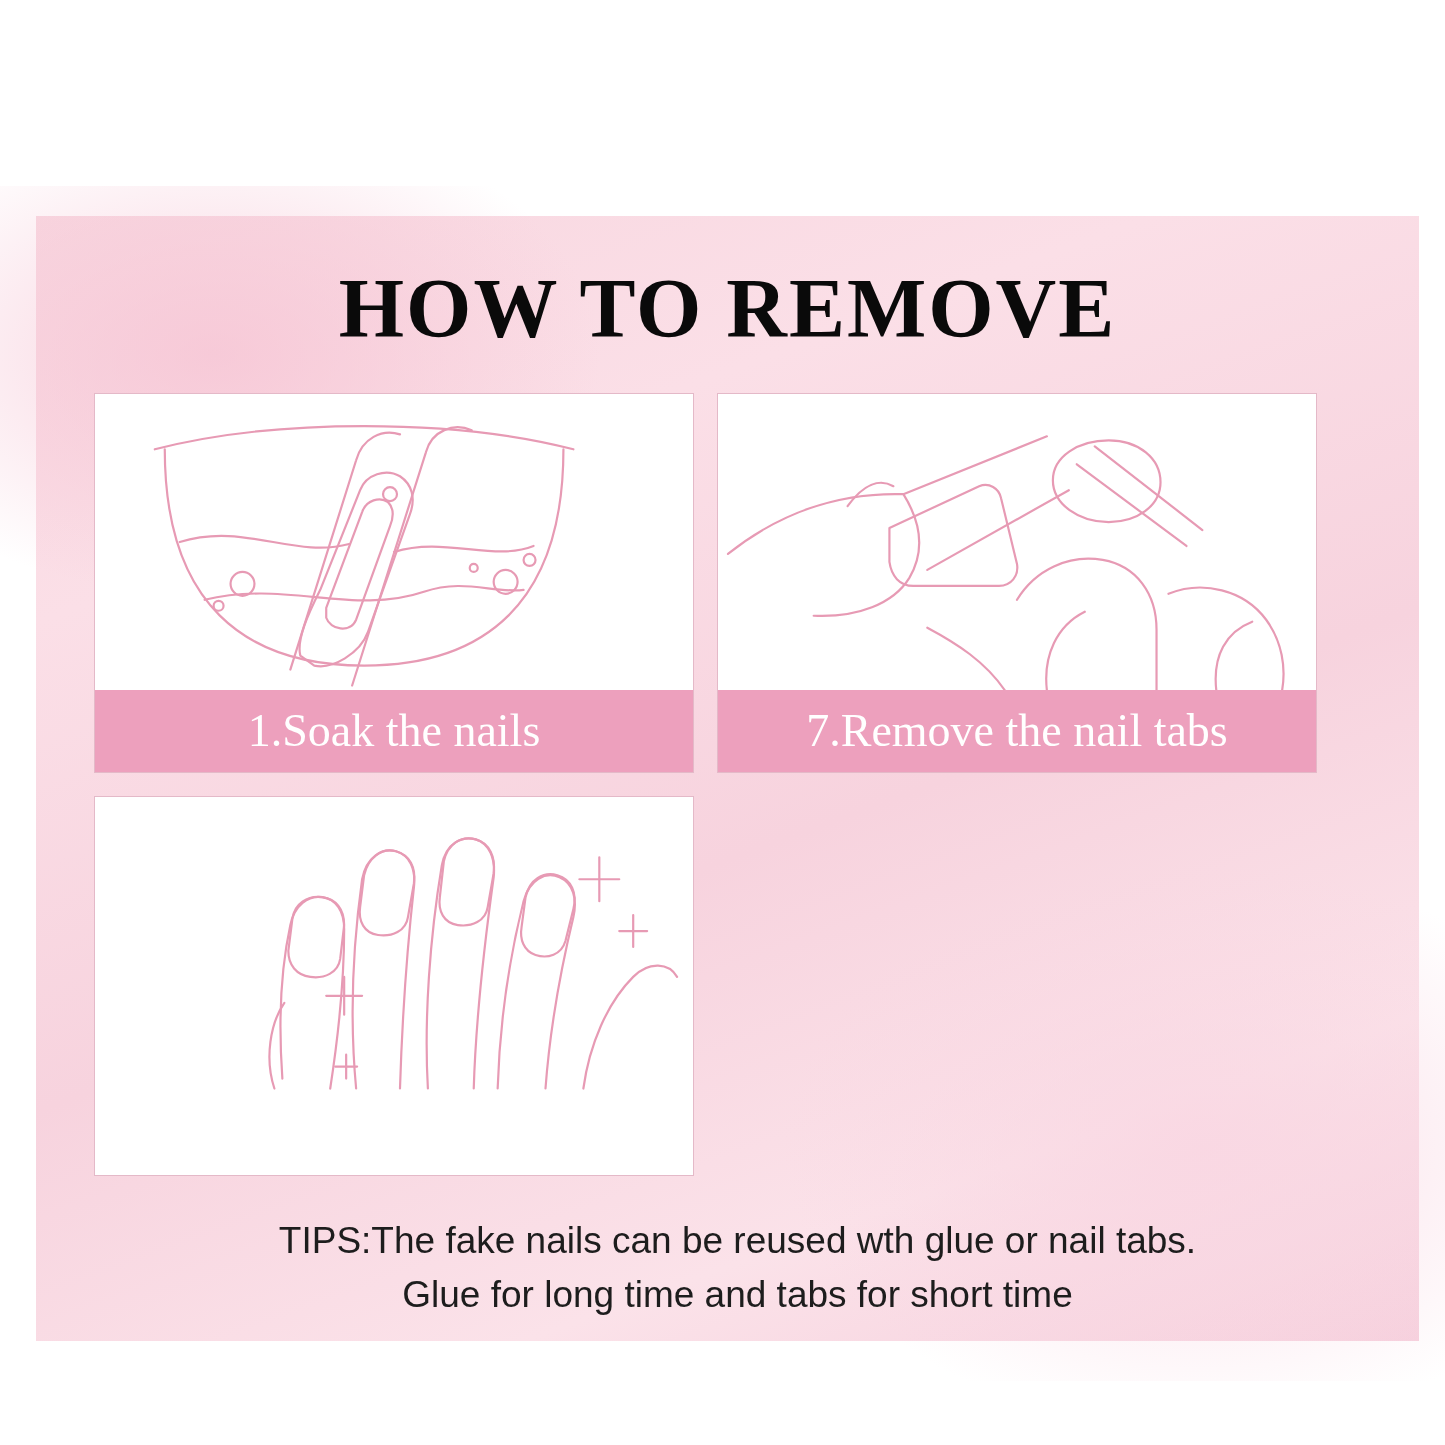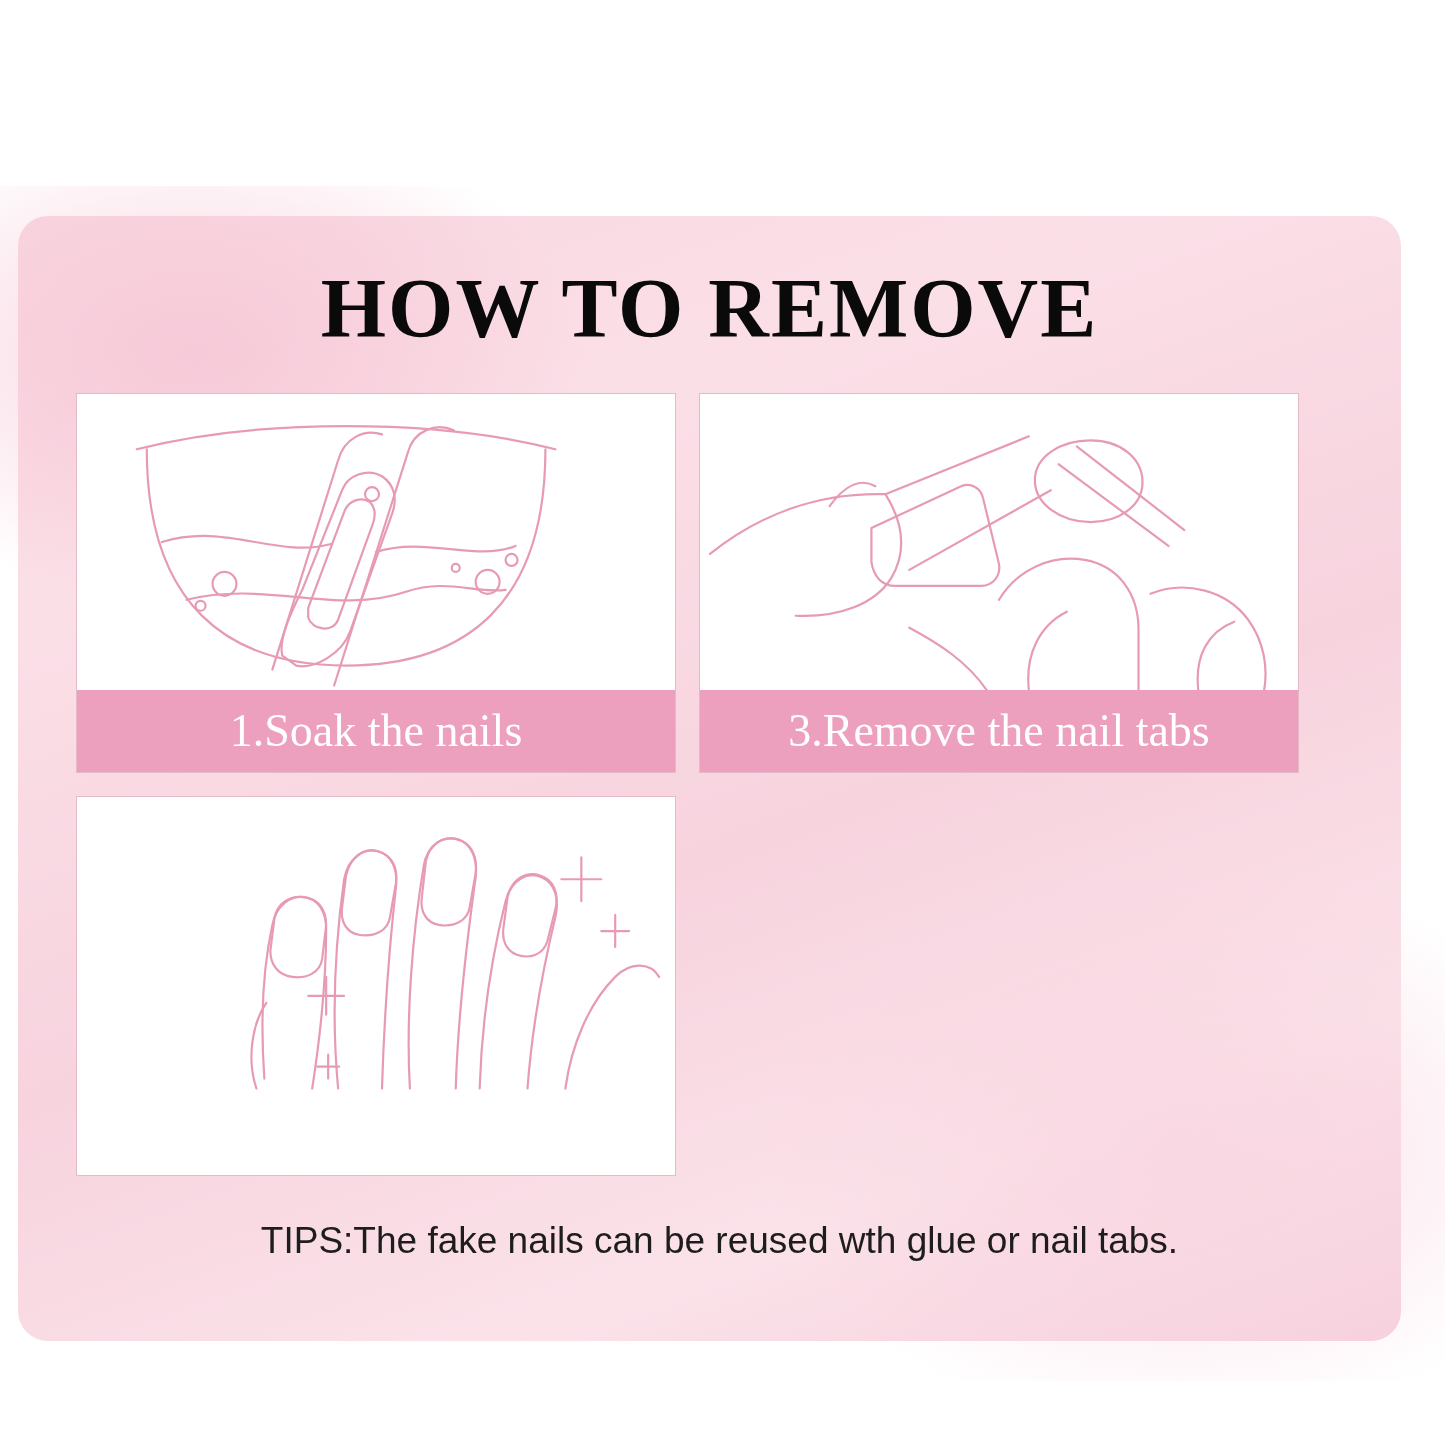--- a/index.html
+++ b/index.html
@@ -17,26 +17,25 @@
   #page {
     position: relative;
     width: 1445px;
     height: 1445px;
     background: #ffffff;
   }
 
   
   #card {
     position: absolute;
-    left: 18px;
+    left: 36px;
     top: 216px;
     width: 1383px;
     height: 1125px;
     background: linear-gradient(160deg, #f8d7e0 0%, #fbdfe7 25%, #f7d3de 55%, #fbe2e9 80%, #f6d0dd 100%);
-    border-radius: 30px;
   }
   
   #card:before {
     content: "";
     position: absolute;
     left: -40px; top: -30px;
     width: 620px; height: 420px;
     background: radial-gradient(ellipse at 35% 40%, rgba(246,196,212,0.75) 0%, rgba(246,196,212,0) 68%);
     pointer-events: none;
   }
@@ -190,21 +189,21 @@
               <path d="M378 52 L486 136"></path>
 
               <path d="M300 206 C318 176, 352 160, 386 166 C420 172, 440 200, 440 236 L440 297"></path>
               <path d="M330 297 C326 262, 340 232, 368 218"></path>
               <path d="M452 200 C486 186, 528 196, 550 226 C566 248, 570 274, 566 297"></path>
               <path d="M500 297 C496 262, 510 238, 536 228"></path>
               <path d="M210 234 C240 250, 268 268, 288 297"></path>
             </g>
           </svg>
         </div>
-        <div class="caption">3.Remove the nail tabs</div>
+        <div class="caption">7.Remove the nail tabs</div>
       </div>
 
       <div class="step s4">
         <div class="art">
           <svg viewBox="0 0 600 297" xmlns="http://www.w3.org/2000/svg">
             <g fill="none" stroke="#e79ab4" stroke-width="2.2" stroke-linecap="round" stroke-linejoin="round">
 
               <path d="M188 282 C184 226, 186 174, 196 128 C200 108, 214 98, 228 100 C242 102, 250 114, 250 132 C250 186, 244 240, 236 292"></path>
               <path d="M262 292 C256 228, 258 154, 268 82 C272 60, 288 50, 302 54 C316 58, 322 72, 320 90 C312 162, 308 228, 306 292"></path>
               <path d="M334 292 C330 222, 336 140, 348 68 C352 46, 368 38, 382 42 C396 46, 402 62, 400 80 C390 152, 382 226, 380 292"></path>
@@ -225,16 +224,17 @@
               <path d="M540 118 L540 150 M526 134 L554 134"></path>
             </g>
           </svg>
         </div>
       </div>
 
     </div>
 
     <div id="tips">
       <span class="line">TIPS:The fake nails can be reused wth glue or nail tabs.</span>
+      <span class="line">Glue for long time and tabs for short time</span>
     </div>
 
   </div>
 </div>
 
 </body></html>

